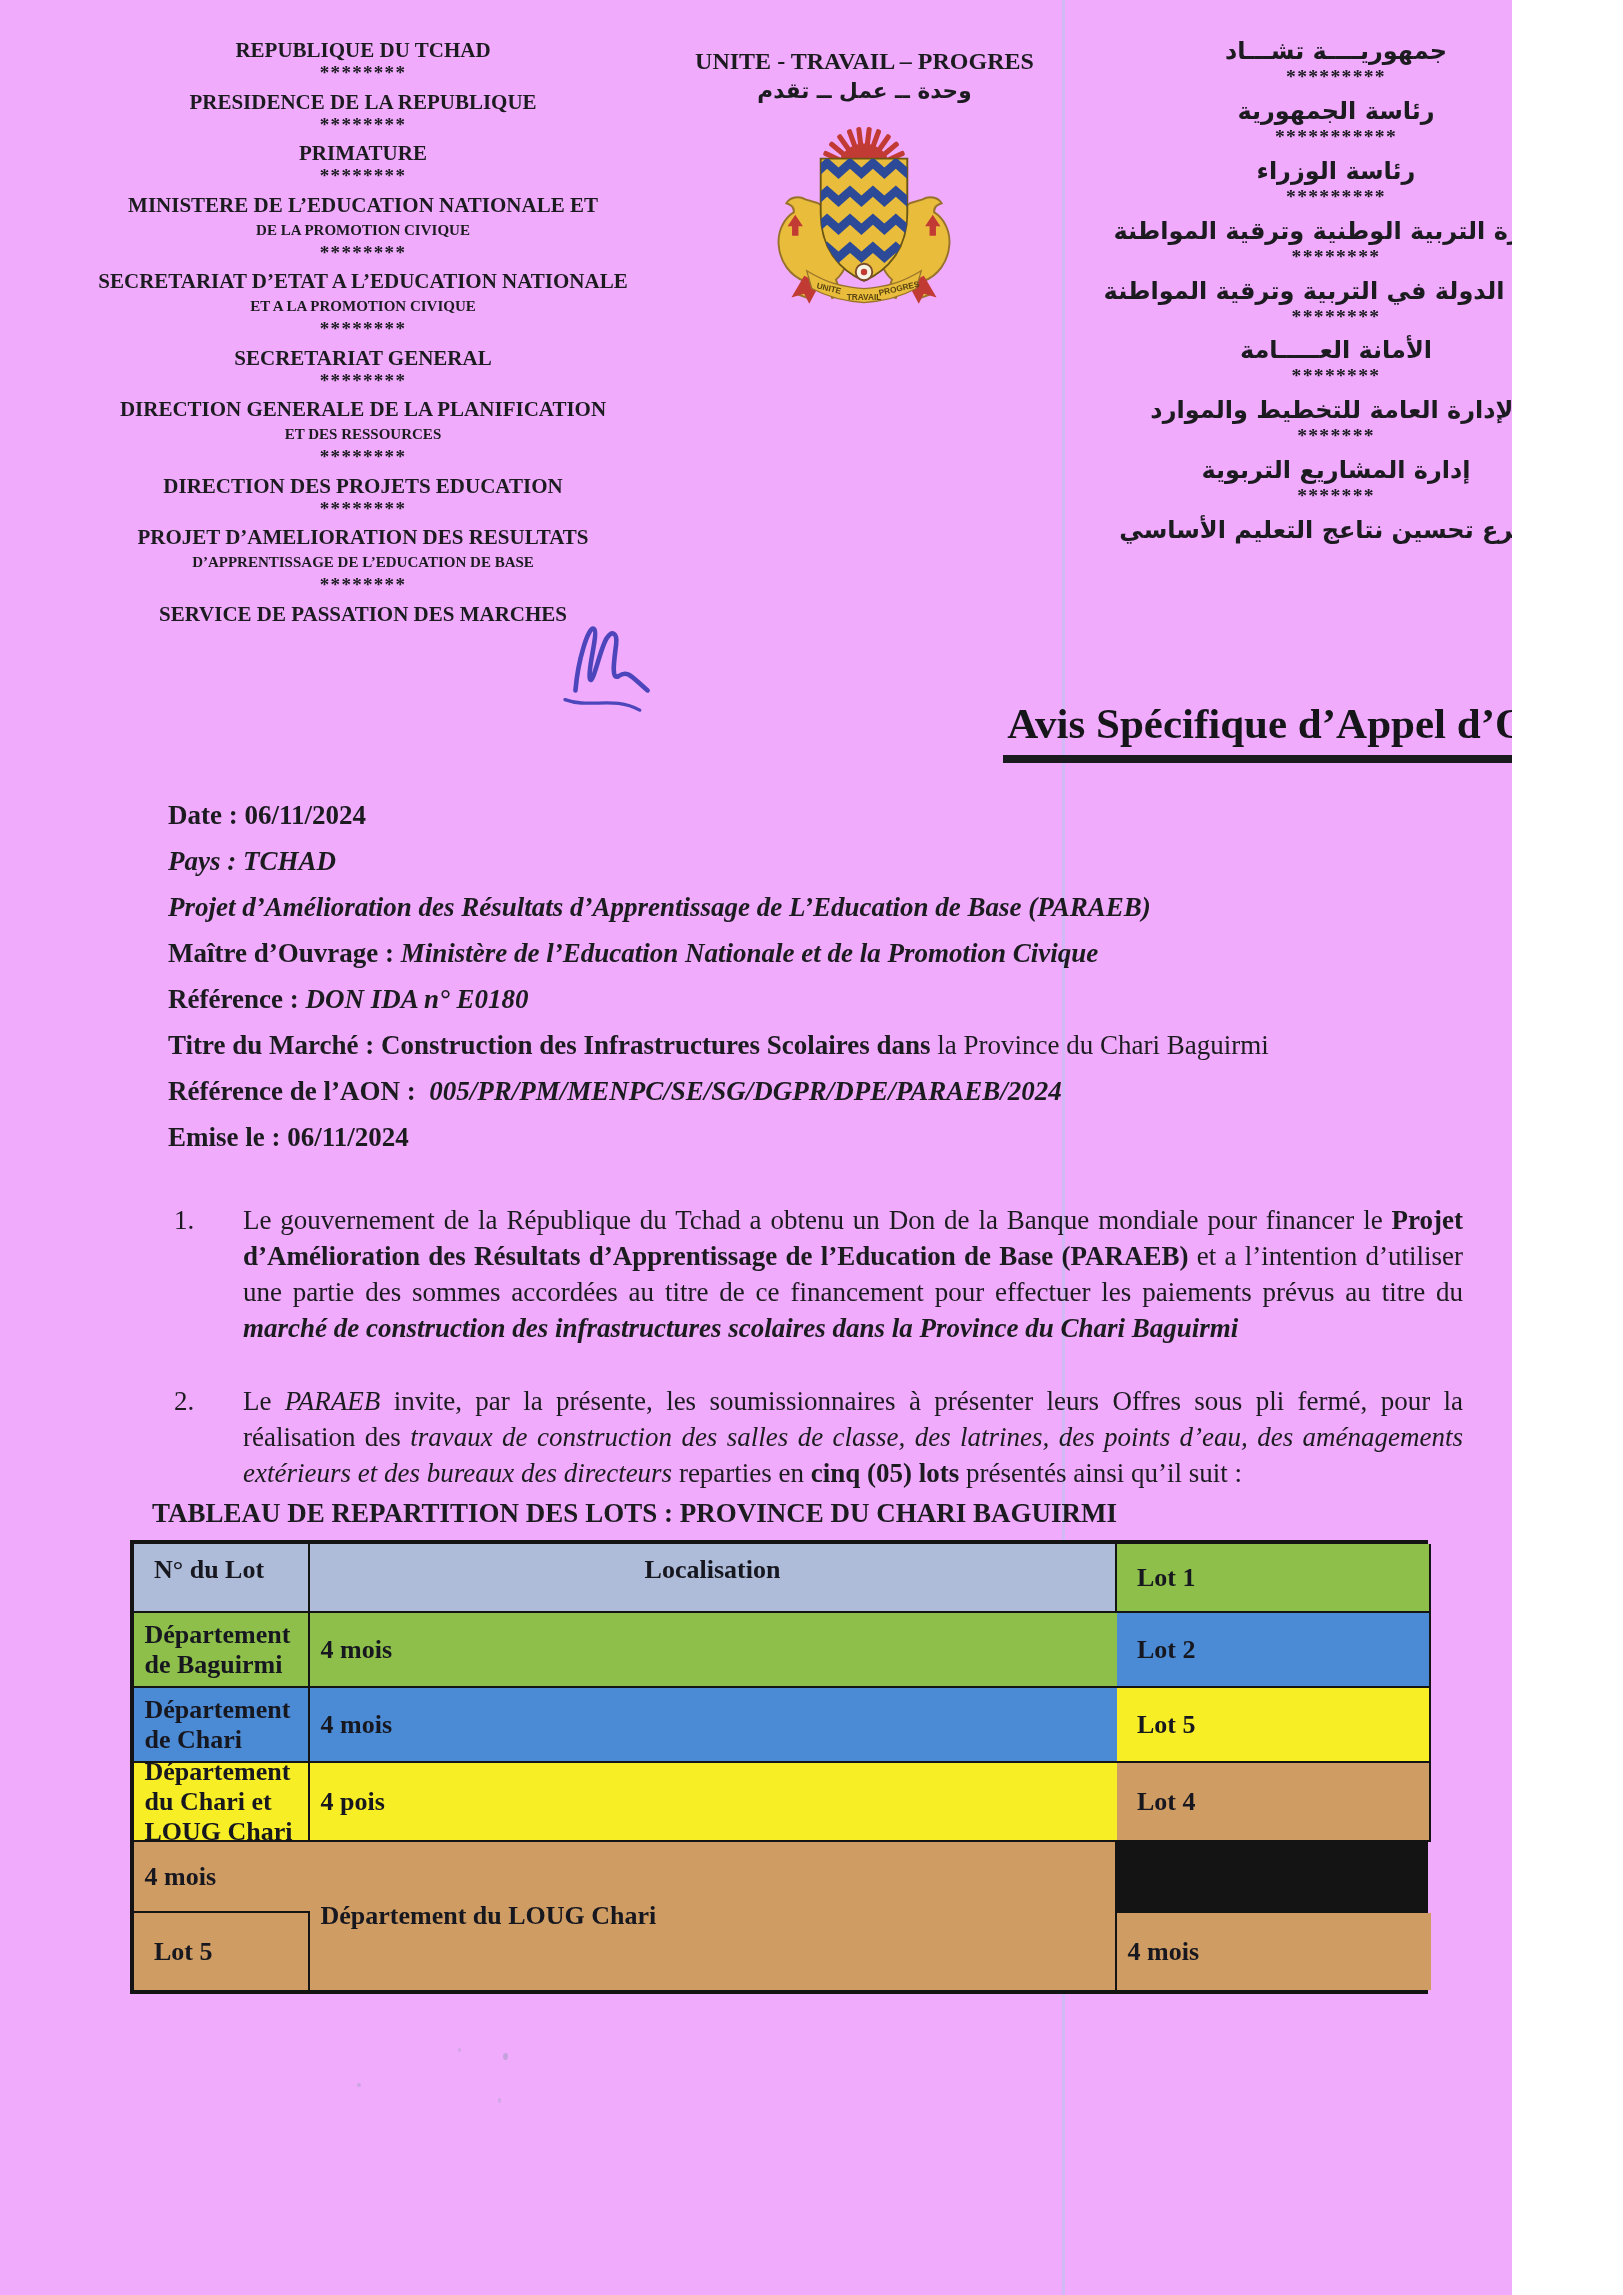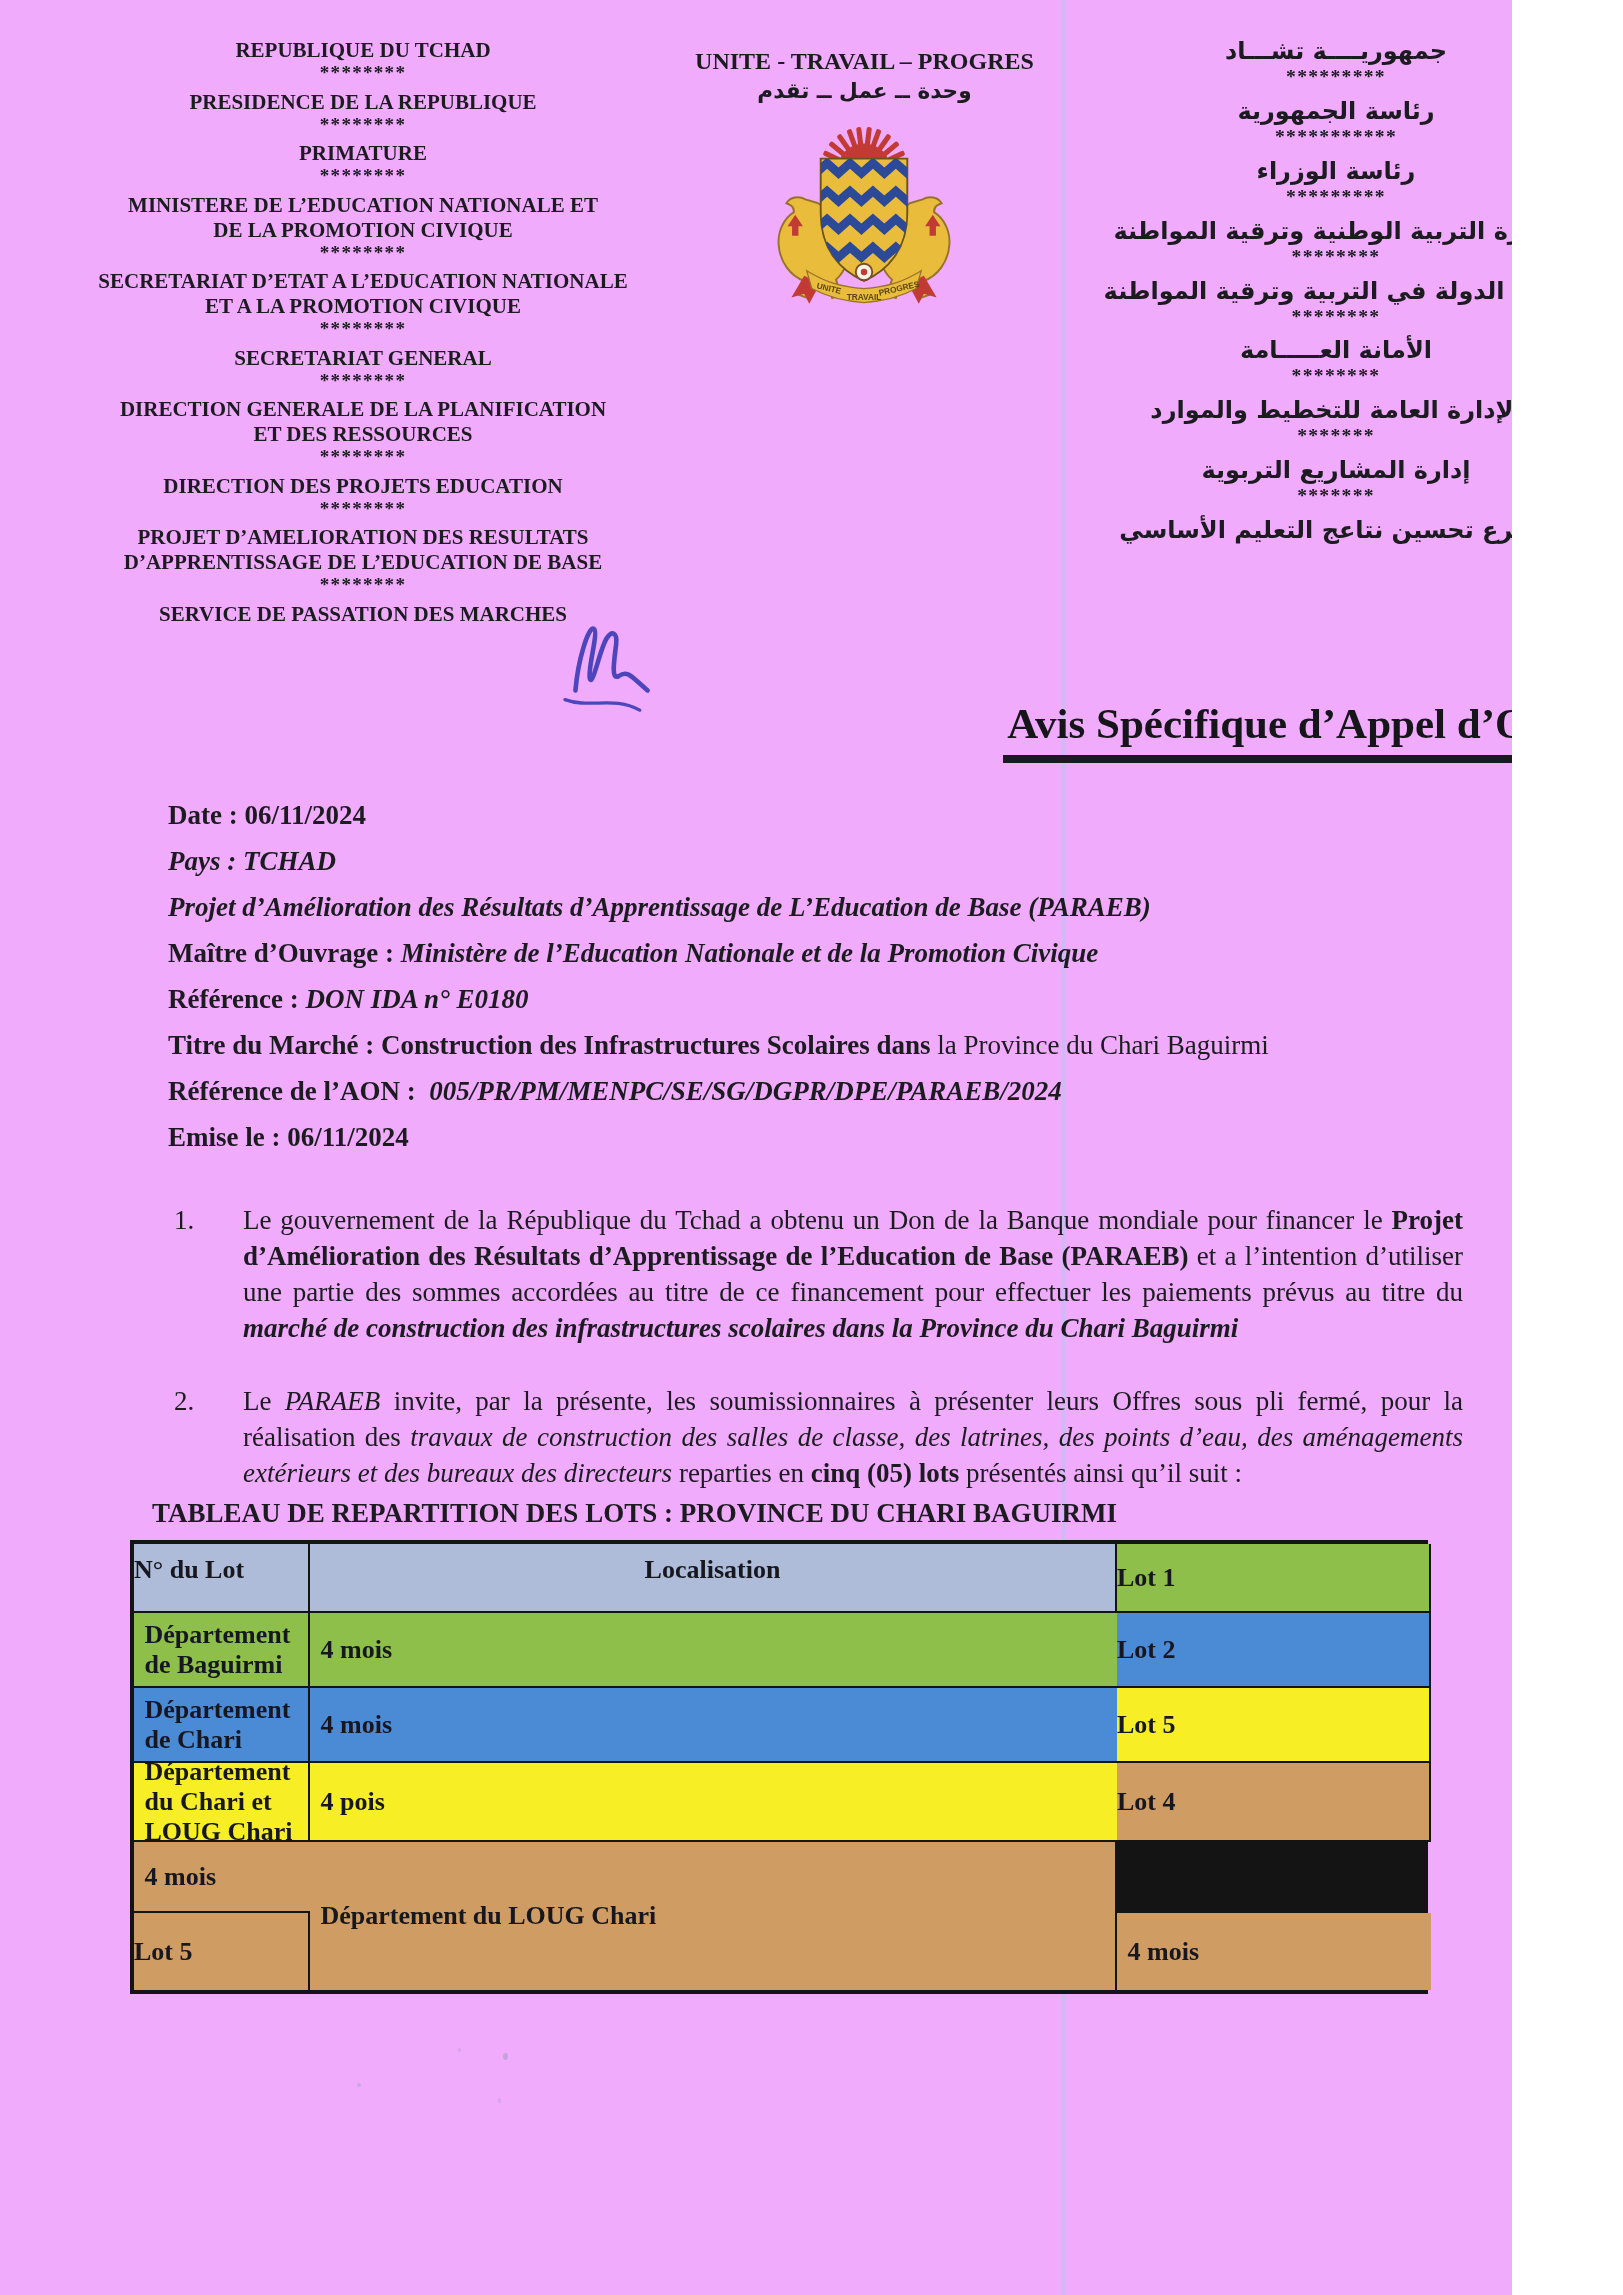--- a/index.html
+++ b/index.html
@@ -7,21 +7,21 @@
   body { width:1623px; height:2295px; font-family:"Liberation Serif","DejaVu Serif",serif; color:#1b1b20; }
   .page { position:relative; width:1512px; height:2295px; background:#f0abfc; overflow:hidden; }
 
   
   .scanline { position:absolute; left:1062px; top:0; width:2.6px; height:100%;
               background:rgba(158,209,238,0.40); }
 
   
   .col-left { position:absolute; left:52px; top:38px; width:622px; text-align:center; }
   .lt { font-weight:bold; font-size:21px; line-height:25px; margin-top:6.5px; }
-  .lc { font-weight:bold; font-size:21px; line-height:25px; }
+  .lc { font-weight:bold; font-size:15px; line-height:25px; }
   .ls { font-size:19px; line-height:20px; letter-spacing:1.3px; font-weight:bold; }
   .col-left .lt:first-child { margin-top:0; }
 
   .motto { position:absolute; left:678px; top:47px; width:373px; text-align:center; }
   .motto-fr { font-weight:bold; font-size:24px; line-height:29px; }
   .motto-ar { font-weight:bold; font-size:21.6px; line-height:29px; font-family:"DejaVu Sans",sans-serif; direction:rtl; }
 
   .col-right { position:absolute; left:1087px; top:36px; width:498px; text-align:center; direction:rtl; }
   .rt { font-weight:bold; font-size:24px; line-height:30px; margin-top:7.9px; font-family:"DejaVu Sans",sans-serif; }
   .rs { font-size:19.6px; line-height:22px; letter-spacing:1.3px; font-weight:bold; direction:ltr; }
@@ -55,21 +55,21 @@
   
   .lots-table { position:absolute; left:130px; top:1540px; width:1298px;
                 display:grid; grid-template-columns:176px 807px 314px;
                 grid-template-rows:69px 75px 75px 79px 71px 77px;
                 border:4.6px solid #141414; background:#141414; }
   .cell { border-right:2.6px solid #141414; border-bottom:2.6px solid #141414;
           display:flex; align-items:center; font-weight:bold; font-size:26px; color:#17171f; }
   .cell.lastcol { border-right:none; }
   .cell.lastrow { border-bottom:none; }
   .hcell { align-items:flex-start; padding-top:10.5px; }
-  .pad-l { padding-left:0; }
+  .pad-l { padding-left:20px; }
   .pad-s { padding-left:10.5px; }
   .centered { justify-content:center; padding-top:10.5px; }
   .bg-head { background:#aebcd9; }
   .bg-g { background:#8dbf4a; }
   .bg-b { background:#4b8bd5; }
   .bg-y { background:#f8ee26; }
   .bg-t { background:#cf9c63; }
   .merged { grid-column:2; grid-row:5 / span 2; border-bottom:none; }
   .c1r6 { grid-column:1; grid-row:6; }
   .c3r6 { grid-column:3; grid-row:6; }

